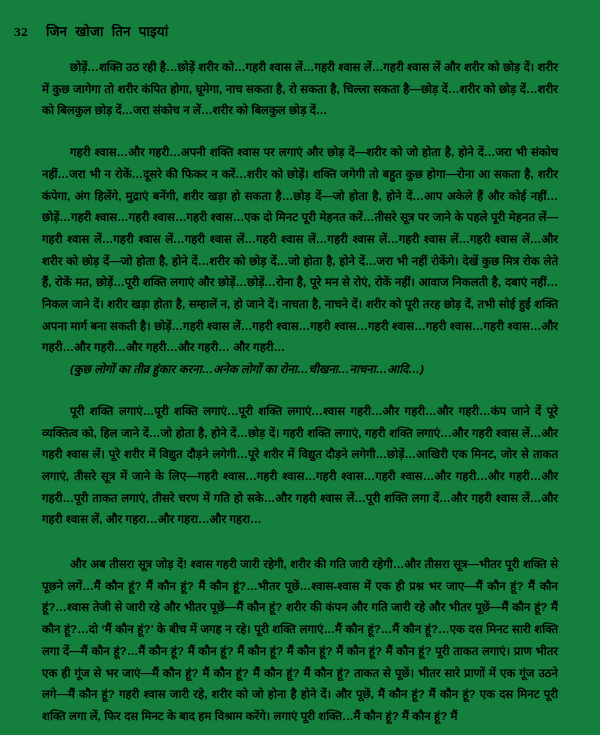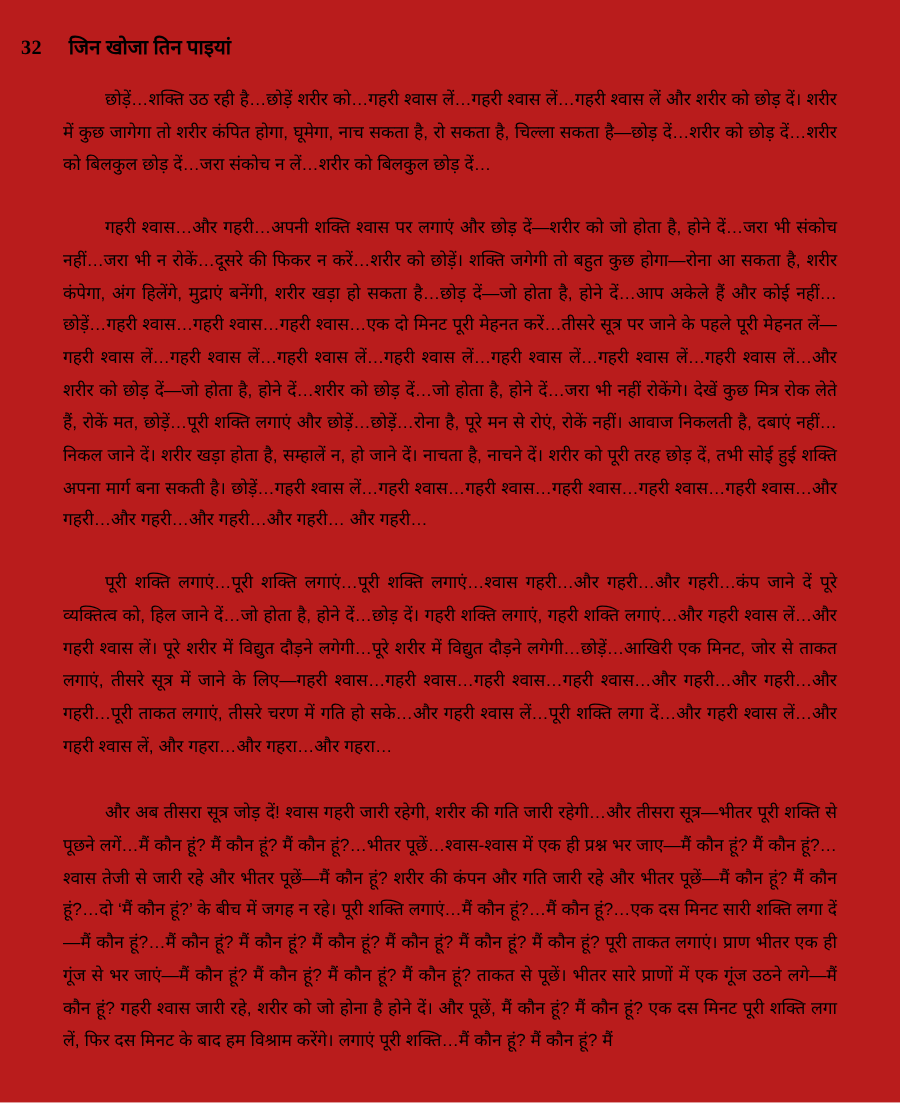--- a/index.html
+++ b/index.html
@@ -4,61 +4,62 @@
 <style>
   html, body {
     margin: 0;
     padding: 0;
     background: #ffffff;
   }
   .page {
     position: relative;
     width: 600px;
     height: 735px;
-    background: #b91c1c;
+    background: #15803d;
     overflow: hidden;
     font-family: "Liberation Serif", "DejaVu Serif", serif;
     color: #000000;
   }
   .page-header {
     position: absolute;
     top: 22px;
     left: 14px;
     right: 42px;
     display: flex;
     align-items: baseline;
     gap: 18px;
   }
   .folio {
     font-family: "Liberation Serif", "DejaVu Serif", serif;
     font-weight: bold;
     font-size: 13.5px;
     letter-spacing: 0.2px;
   }
   .running-title {
-    font-family: Liberation Serif, serif;
+    font-family: Liberation Mono, monospace;
     font-weight: bold;
     font-size: 13.5px;
     letter-spacing: 0.1px;
   }
   .body-col {
     position: absolute;
     top: 56px;
     left: 42px;
     width: 516px;
   }
   p.para {
     margin: 0;
     font-family: "Liberation Sans", "DejaVu Sans", sans-serif;
     font-size: 11.6px;
     line-height: 21.7px;
     text-align: justify;
     text-justify: inter-word;
     text-indent: 28px;
     word-spacing: 0.1px;
+    font-weight: bold;
   }
   p.para.stage-note {
     font-style: italic;
     text-indent: 28px;
   }
   .gap-md { height: 20px; }
   .gap-lg { height: 23px; }
   h2.section-heading {
     margin: 0;
     font-family: "Liberation Sans", "DejaVu Sans", sans-serif;
@@ -82,20 +83,21 @@
 
   <div class="body-col">
 
     <p class="para">छोड़ें…शक्ति उठ रही है…छोड़ें शरीर को…गहरी श्वास लें…गहरी श्वास लें…गहरी श्वास लें और शरीर को छोड़ दें। शरीर में कुछ जागेगा तो शरीर कंपित होगा, घूमेगा, नाच सकता है, रो सकता है, चिल्ला सकता है—छोड़ दें…शरीर को छोड़ दें…शरीर को बिलकुल छोड़ दें…जरा संकोच न लें…शरीर को बिलकुल छोड़ दें…</p>
 
 
     <div class="gap-md"></div>
 
     <p class="para">गहरी श्वास…और गहरी…अपनी शक्ति श्वास पर लगाएं और छोड़ दें—शरीर को जो होता है, होने दें…जरा भी संकोच नहीं…जरा भी न रोकें…दूसरे की फिकर न करें…शरीर को छोड़ें। शक्ति जगेगी तो बहुत कुछ होगा—रोना आ सकता है, शरीर कंपेगा, अंग हिलेंगे, मुद्राएं बनेंगी, शरीर खड़ा हो सकता है…छोड़ दें—जो होता है, होने दें…आप अकेले हैं और कोई नहीं…छोड़ें…गहरी श्वास…गहरी श्वास…गहरी श्वास…एक दो मिनट पूरी मेहनत करें…तीसरे सूत्र पर जाने के पहले पूरी मेहनत लें—गहरी श्वास लें…गहरी श्वास लें…गहरी श्वास लें…गहरी श्वास लें…गहरी श्वास लें…गहरी श्वास लें…गहरी श्वास लें…और शरीर को छोड़ दें—जो होता है, होने दें…शरीर को छोड़ दें…जो होता है, होने दें…जरा भी नहीं रोकेंगे। देखें कुछ मित्र रोक लेते हैं, रोकें मत, छोड़ें…पूरी शक्ति लगाएं और छोड़ें…छोड़ें…रोना है, पूरे मन से रोएं, रोकें नहीं। आवाज निकलती है, दबाएं नहीं…निकल जाने दें। शरीर खड़ा होता है, सम्हालें न, हो जाने दें। नाचता है, नाचने दें। शरीर को पूरी तरह छोड़ दें, तभी सोई हुई शक्ति अपना मार्ग बना सकती है। छोड़ें…गहरी श्वास लें…गहरी श्वास…गहरी श्वास…गहरी श्वास…गहरी श्वास…गहरी श्वास…और गहरी…और गहरी…और गहरी…और गहरी… और गहरी…</p>
 
+    <p class="para stage-note">(कुछ लोगों का तीव्र हुंकार करना…अनेक लोगों का रोना…चीखना…नाचना…आदि…)</p>
 
     <div class="gap-md"></div>
 
     <p class="para">पूरी शक्ति लगाएं…पूरी शक्ति लगाएं…पूरी शक्ति लगाएं…श्वास गहरी…और गहरी…और गहरी…कंप जाने दें पूरे व्यक्तित्व को, हिल जाने दें…जो होता है, होने दें…छोड़ दें। गहरी शक्ति लगाएं, गहरी शक्ति लगाएं…और गहरी श्वास लें…और गहरी श्वास लें। पूरे शरीर में विद्युत दौड़ने लगेगी…पूरे शरीर में विद्युत दौड़ने लगेगी…छोड़ें…आखिरी एक मिनट, जोर से ताकत लगाएं, तीसरे सूत्र में जाने के लिए—गहरी श्वास…गहरी श्वास…गहरी श्वास…गहरी श्वास…और गहरी…और गहरी…और गहरी…पूरी ताकत लगाएं, तीसरे चरण में गति हो सके…और गहरी श्वास लें…पूरी शक्ति लगा दें…और गहरी श्वास लें…और गहरी श्वास लें, और गहरा…और गहरा…और गहरा…</p>
 
     <div class="gap-lg"></div>
 
 
     <p class="para">और अब तीसरा सूत्र जोड़ दें! श्वास गहरी जारी रहेगी, शरीर की गति जारी रहेगी…और तीसरा सूत्र—भीतर पूरी शक्ति से पूछने लगें…मैं कौन हूं? मैं कौन हूं? मैं कौन हूं?…भीतर पूछें…श्वास-श्वास में एक ही प्रश्न भर जाए—मैं कौन हूं? मैं कौन हूं?…श्वास तेजी से जारी रहे और भीतर पूछें—मैं कौन हूं? शरीर की कंपन और गति जारी रहे और भीतर पूछें—मैं कौन हूं? मैं कौन हूं?…दो ‘मैं कौन हूं?’ के बीच में जगह न रहे। पूरी शक्ति लगाएं…मैं कौन हूं?…मैं कौन हूं?…एक दस मिनट सारी शक्ति लगा दें—मैं कौन हूं?…मैं कौन हूं? मैं कौन हूं? मैं कौन हूं? मैं कौन हूं? मैं कौन हूं? मैं कौन हूं? पूरी ताकत लगाएं। प्राण भीतर एक ही गूंज से भर जाएं—मैं कौन हूं? मैं कौन हूं? मैं कौन हूं? मैं कौन हूं? ताकत से पूछें। भीतर सारे प्राणों में एक गूंज उठने लगे—मैं कौन हूं? गहरी श्वास जारी रहे, शरीर को जो होना है होने दें। और पूछें, मैं कौन हूं? मैं कौन हूं? एक दस मिनट पूरी शक्ति लगा लें, फिर दस मिनट के बाद हम विश्राम करेंगे। लगाएं पूरी शक्ति…मैं कौन हूं? मैं कौन हूं? मैं</p>
 

